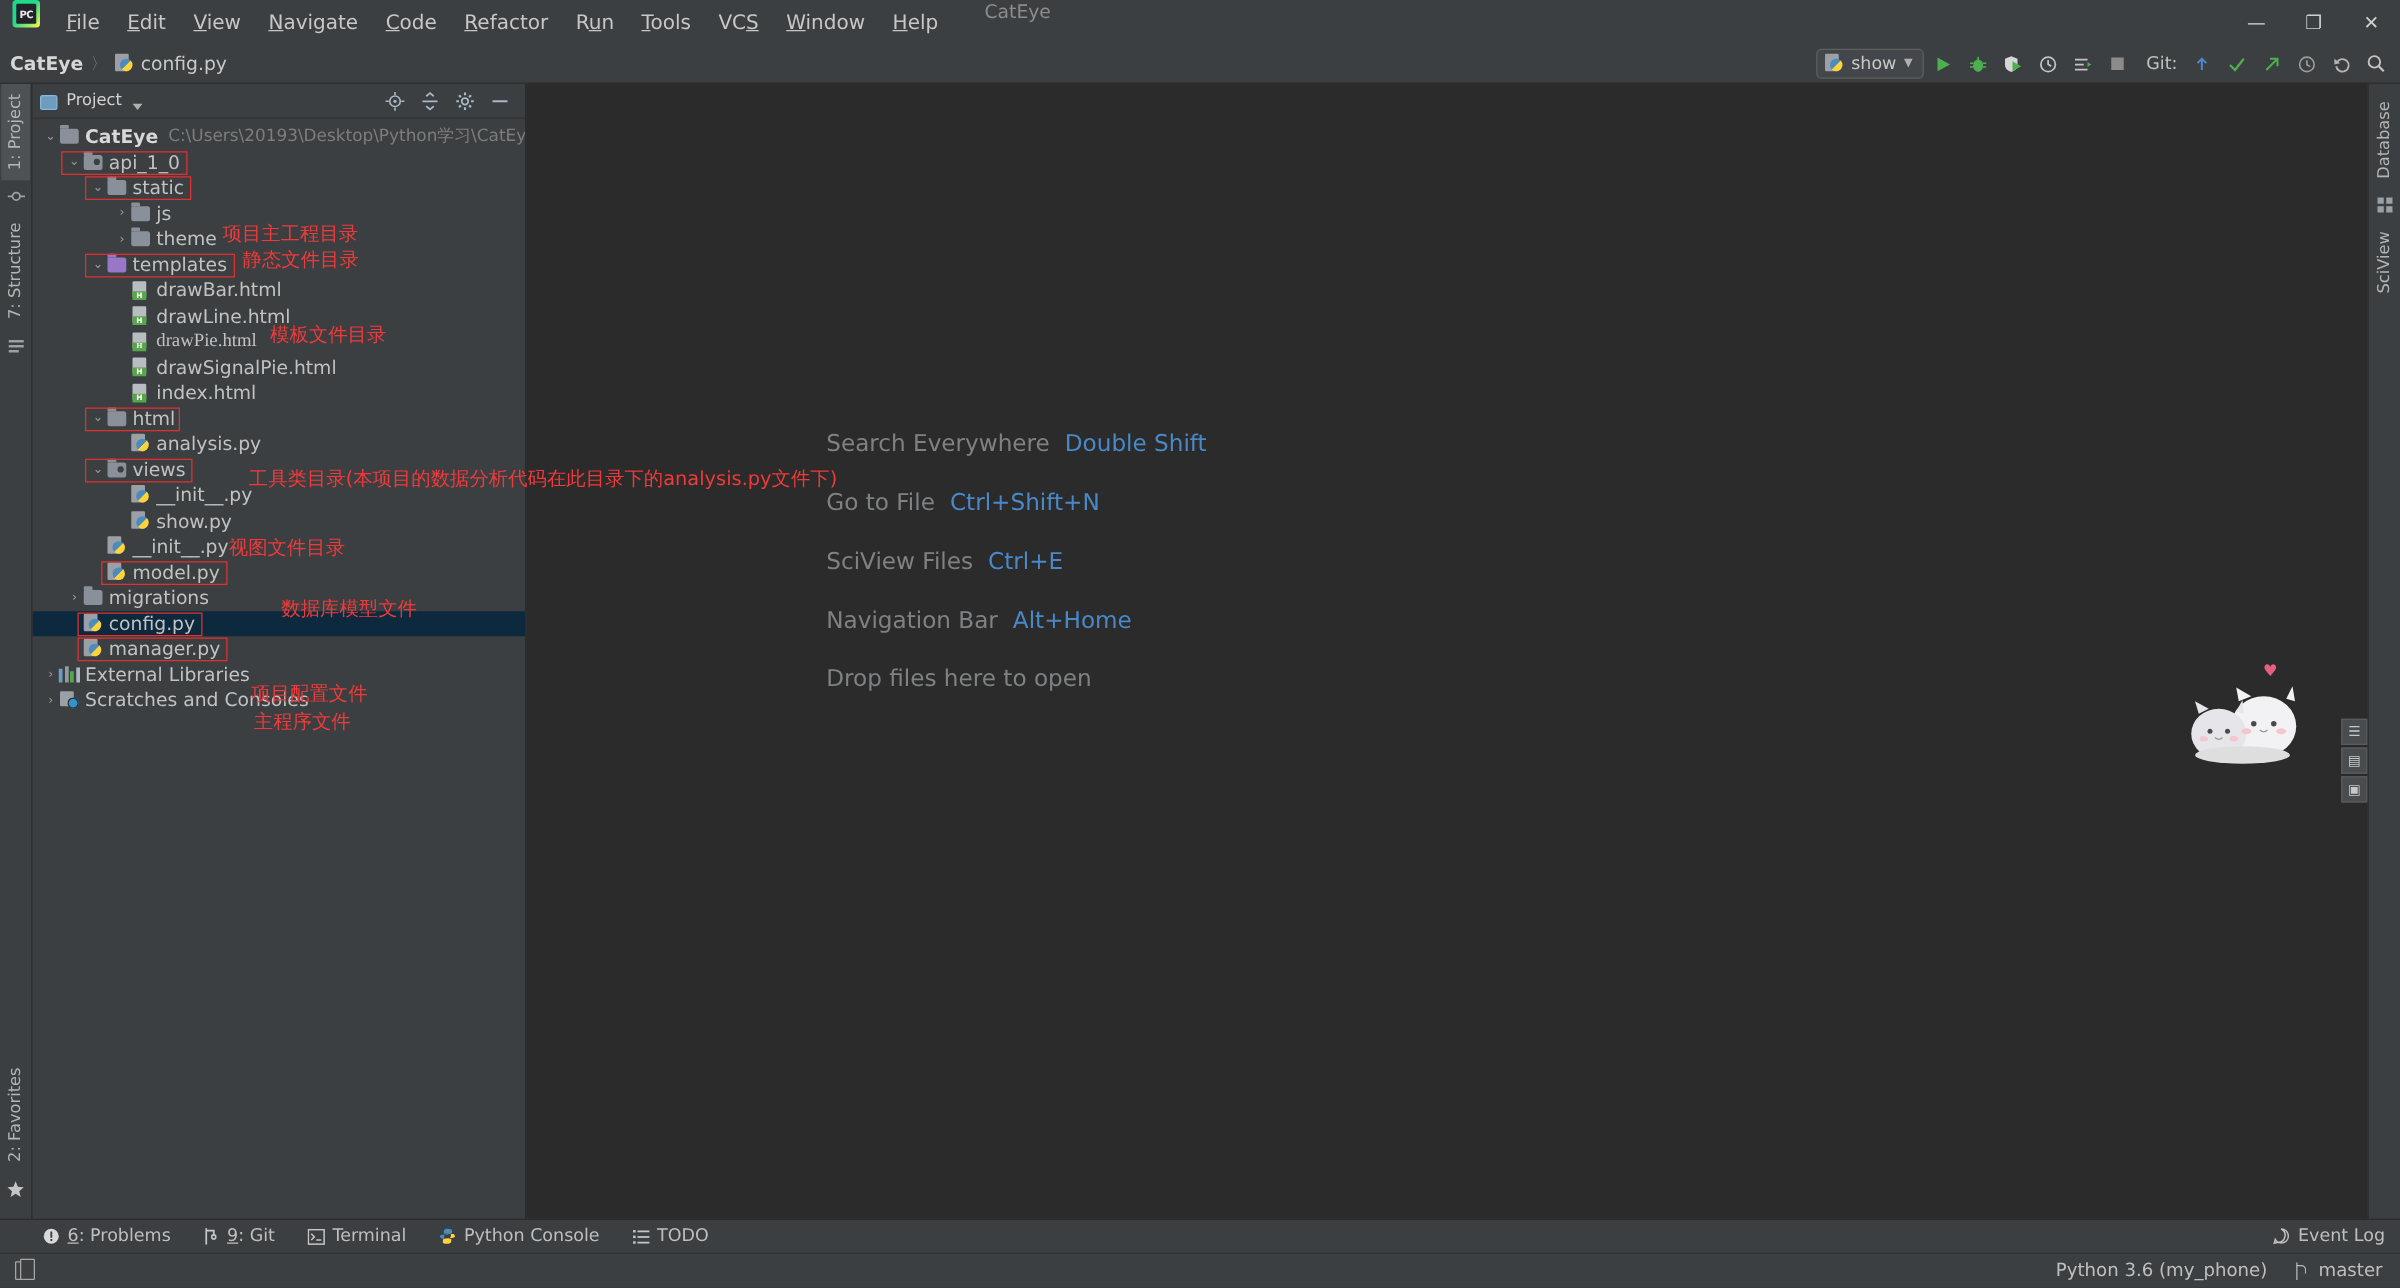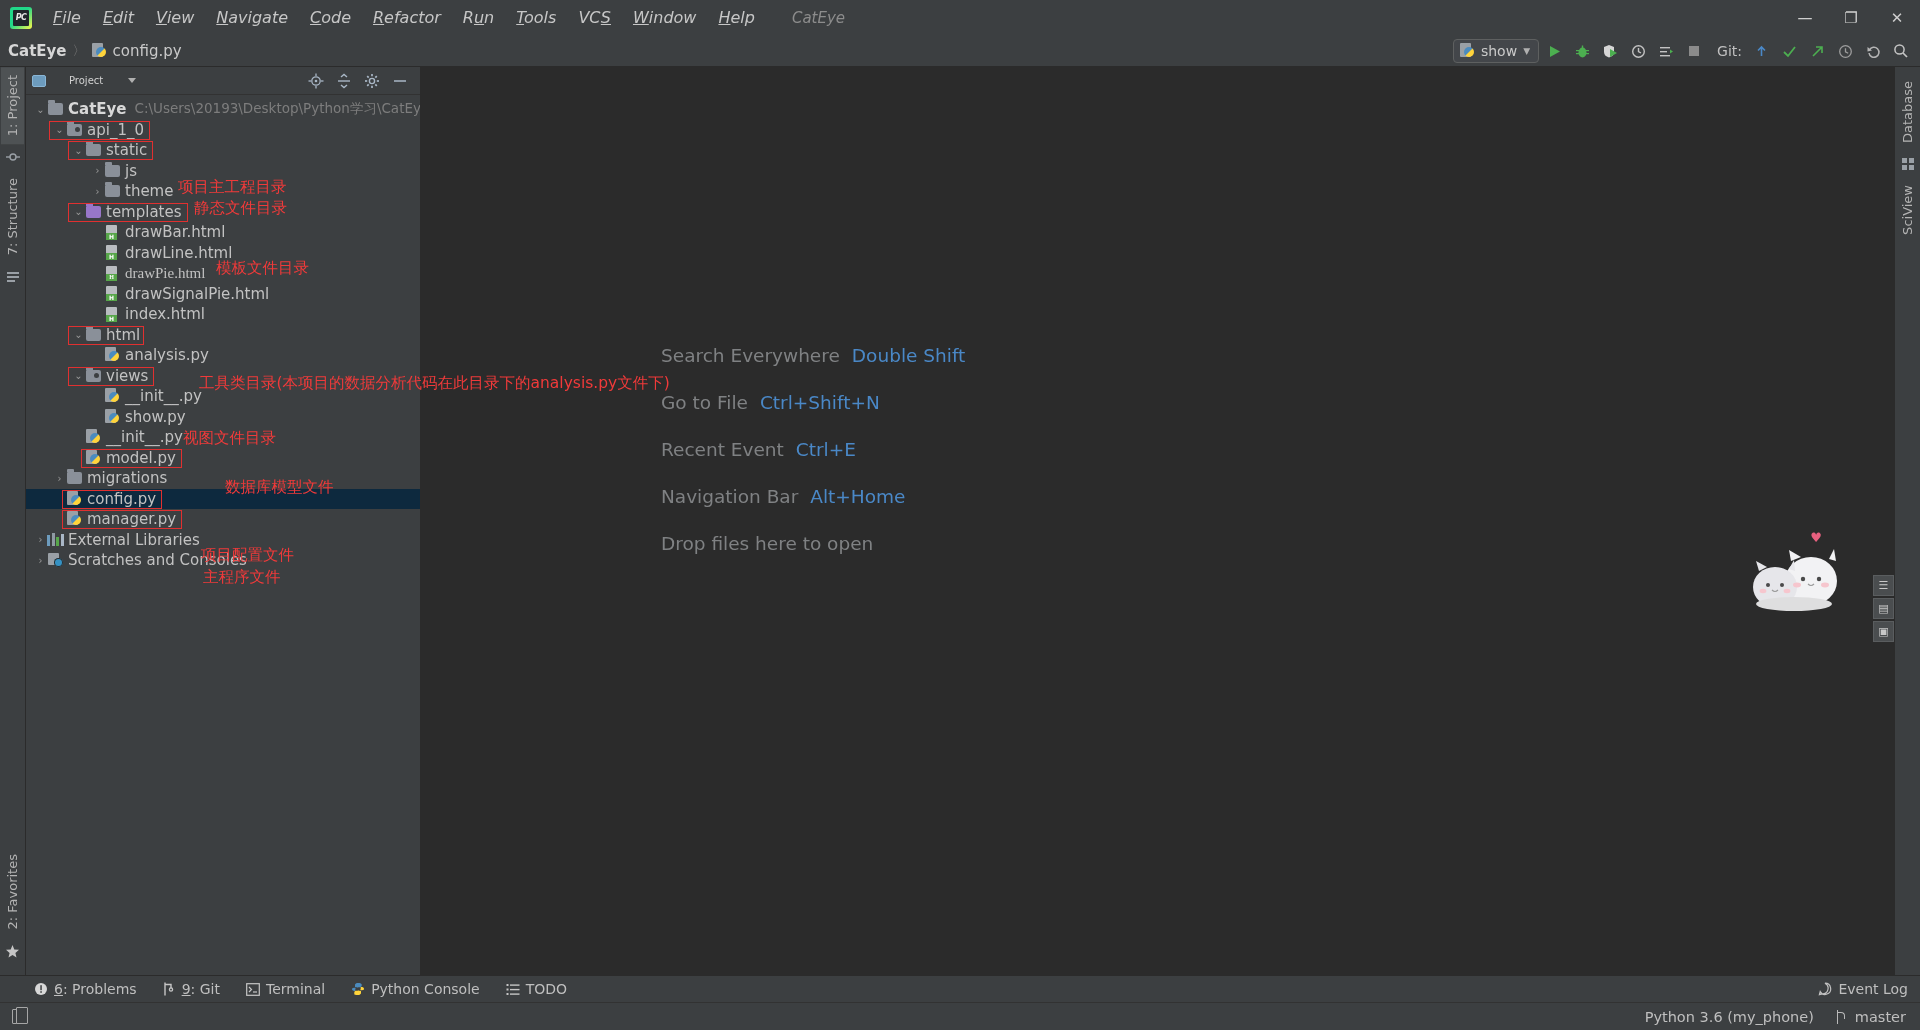--- a/index.html
+++ b/index.html
@@ -7,22 +7,22 @@
     width: 1920px; height: 1030px;
     background: #3c3f41;
     font-family: "DejaVu Sans", "Liberation Sans", sans-serif;
     overflow: hidden;
     color: #bbbbbb;
   }
   .app { position: relative; width: 1920px; height: 1030px; display: flex; flex-direction: column; }
 
   
   .titlebar {
-    height: 35px; background: #3c3f41; display: flex; align-items: center;
-    flex: 0 0 35px; position: relative; font-style: italic;
+    height: 35px; background: #3c3f41; display: flex; 
+    flex: 0 0 35px; position: relative;
   }
   .pc-logo {
     width: 22px; height: 22px; margin: 0 10px 0 10px; position: relative;
     border-radius: 3px; background: linear-gradient(135deg,#21d789 0%,#21d789 45%,#fcf84a 100%);
     flex: 0 0 22px;
   }
   .pc-logo::after {
     content: "PC"; position: absolute; inset: 3px; background: #21252b; border-radius: 1px;
     color: #e8e8e8; font-size: 8px; font-weight: bold; display: flex; align-items: center; justify-content: center;
     letter-spacing: -0.5px;
@@ -93,21 +93,21 @@
 
   
   .project-panel {
     width: 395px; flex: 0 0 395px; background: #3c3f41; display: flex; flex-direction: column;
     border-right: 1px solid #2b2b2b;
   }
   .panel-header {
     height: 28px; display: flex; align-items: center; padding: 0 6px; gap: 6px;
     border-bottom: 1px solid #323232;
   }
-  .panel-title { font-size: 10px; color: #d2d2d2; display: flex; align-items: center; gap: 23px; }
+  .panel-title { font-size: 13px; color: #d2d2d2; display: flex; align-items: flex-end; gap: 7px; }
   .proj-sq { width: 14px; height: 12px; background: #6d9cbe; border: 1px solid #89b6d6; border-radius: 2px; }
   .caret-down { width: 0; height: 0; border-left: 4px solid transparent; border-right: 4px solid transparent;
                 border-top: 5px solid #b0b0b0; margin-left: 2px; }
   .panel-actions { margin-left: auto; display: flex; align-items: center; gap: 12px; padding-right: 6px; }
   .pa-icon { color: #a9b7c6; font-size: 15px; }
 
   .tree { flex: 1 1 auto; overflow: hidden; padding-top: 4px; position: relative; font-size: 15px; }
   .trow {
     height: 20.5px; display: flex; align-items: center; white-space: nowrap; position: relative;
     color: #c2c2c2;
@@ -574,21 +574,21 @@
       <div class="hints" id="hints-container">
           <div class="hint-row">
             <span class="hint-plain">Search Everywhere</span>
             <span class="hint-key">Double Shift</span>
           </div>
           <div class="hint-row">
             <span class="hint-plain">Go to File</span>
             <span class="hint-key">Ctrl+Shift+N</span>
           </div>
           <div class="hint-row">
-            <span class="hint-plain">Recent Event</span>
+            <span class="hint-plain">SciView Files</span>
             <span class="hint-key">Ctrl+E</span>
           </div>
           <div class="hint-row">
             <span class="hint-plain">Navigation Bar</span>
             <span class="hint-key">Alt+Home</span>
           </div>
           <div class="hint-row">
             <span class="hint-plain">Drop files here to open</span>
           </div>
         </div>

